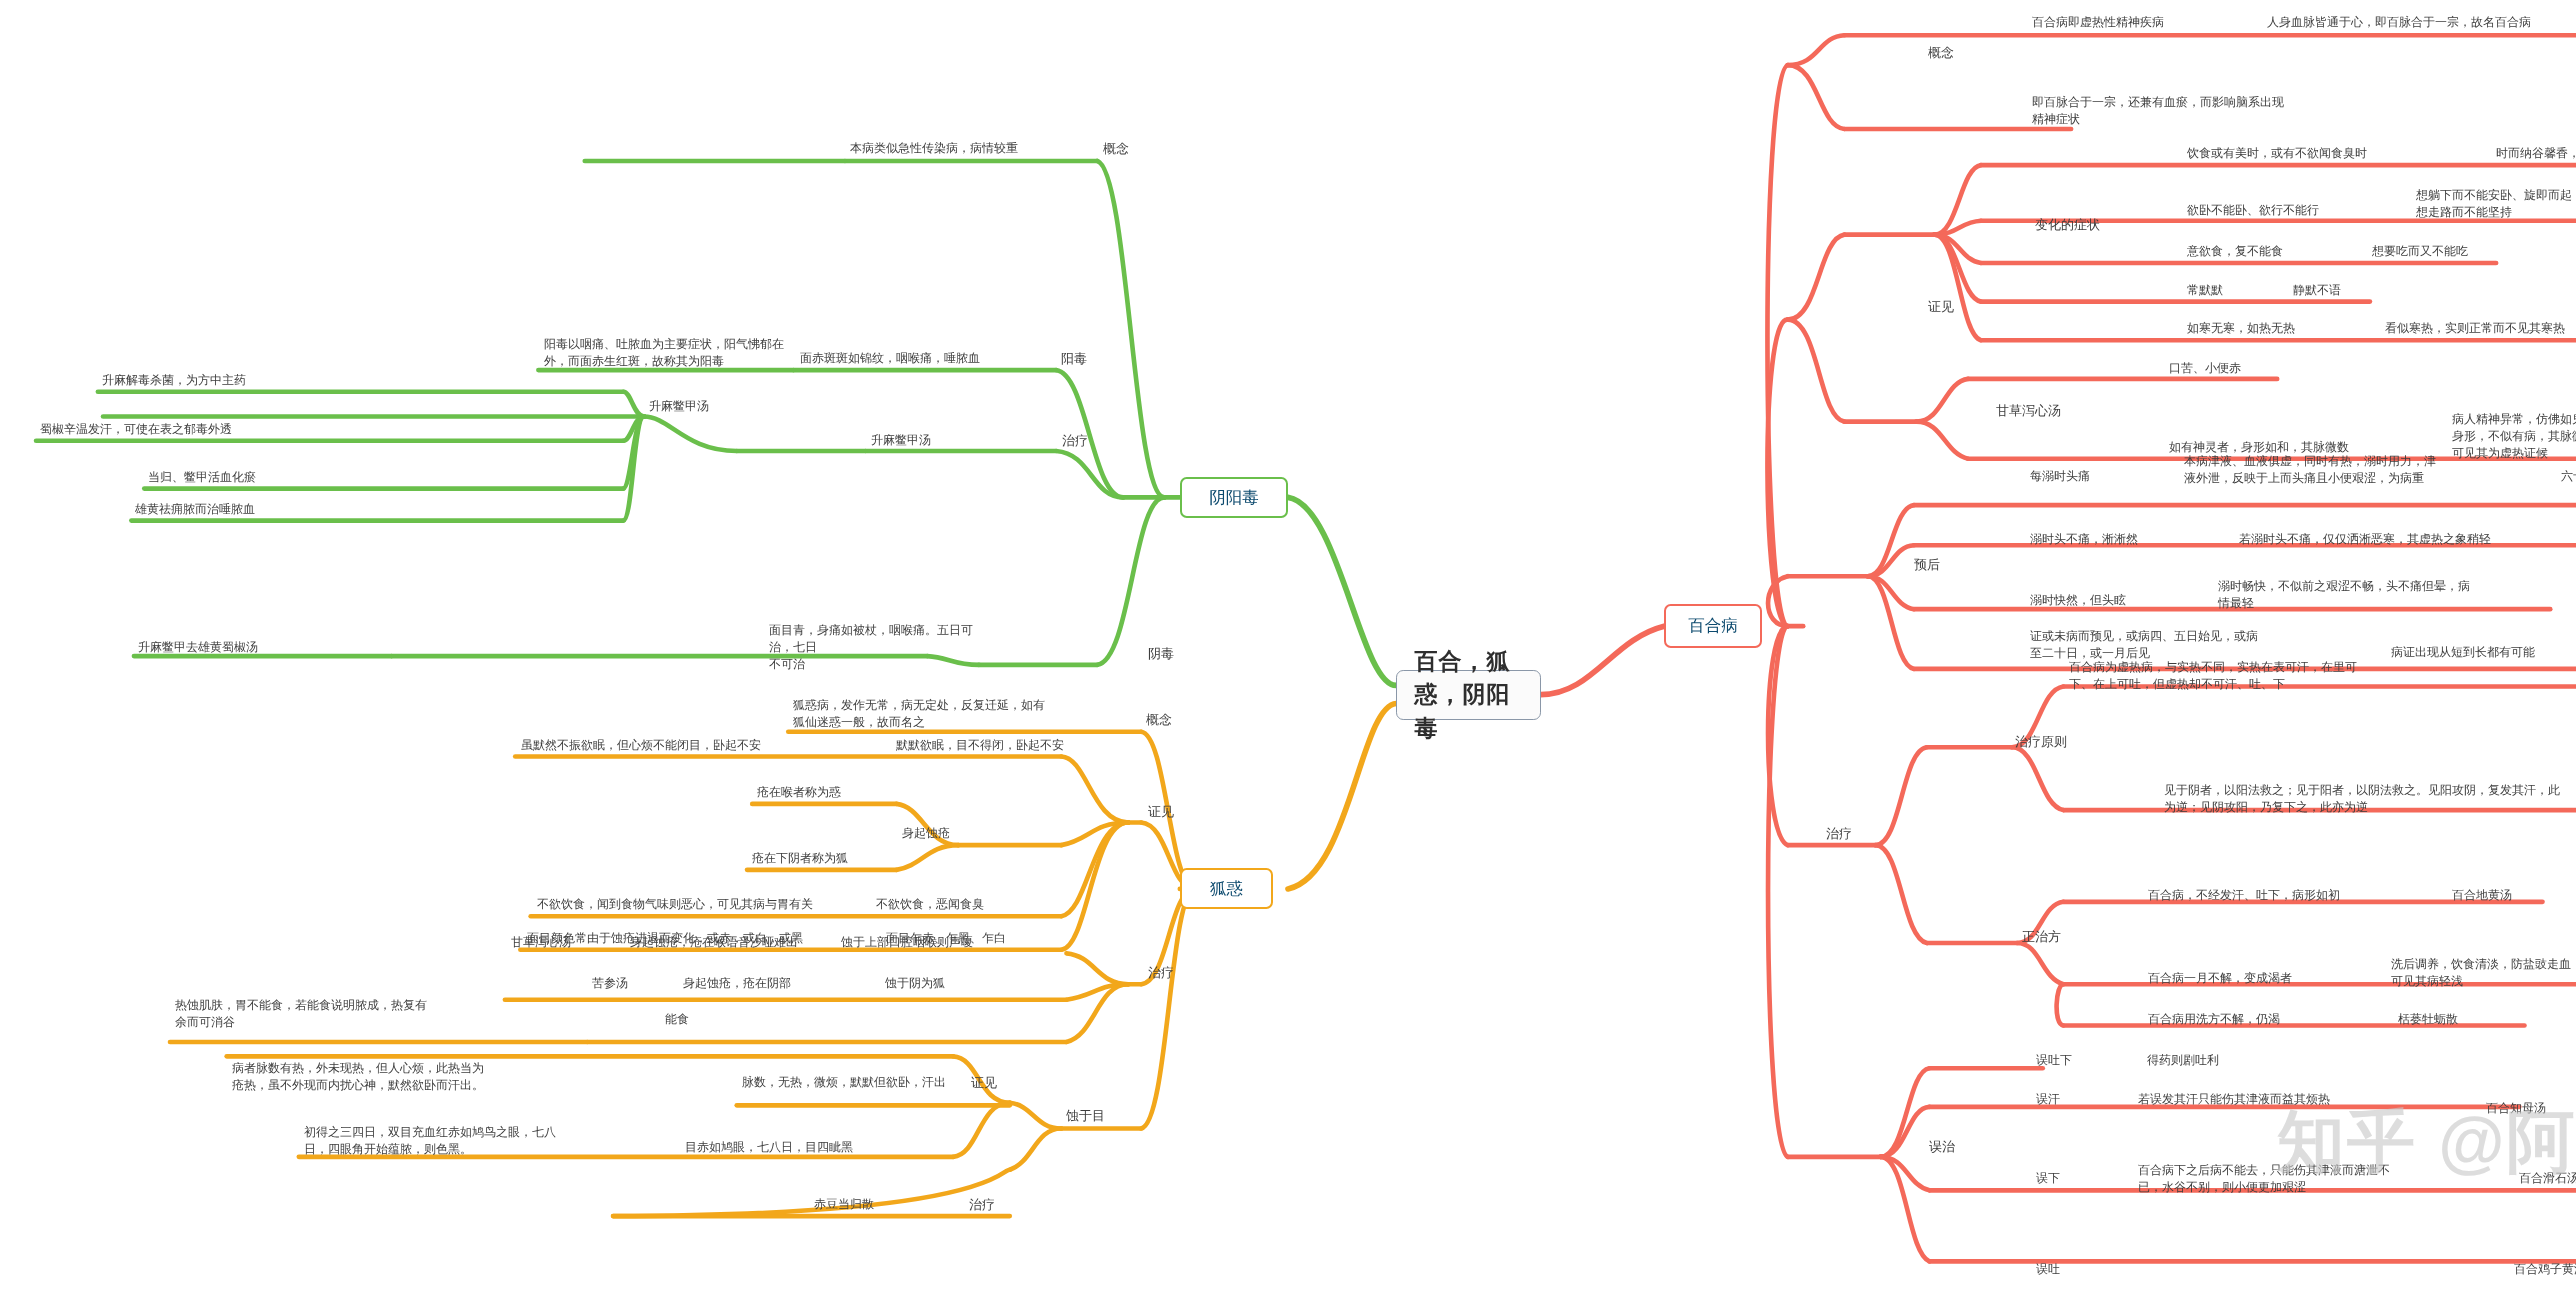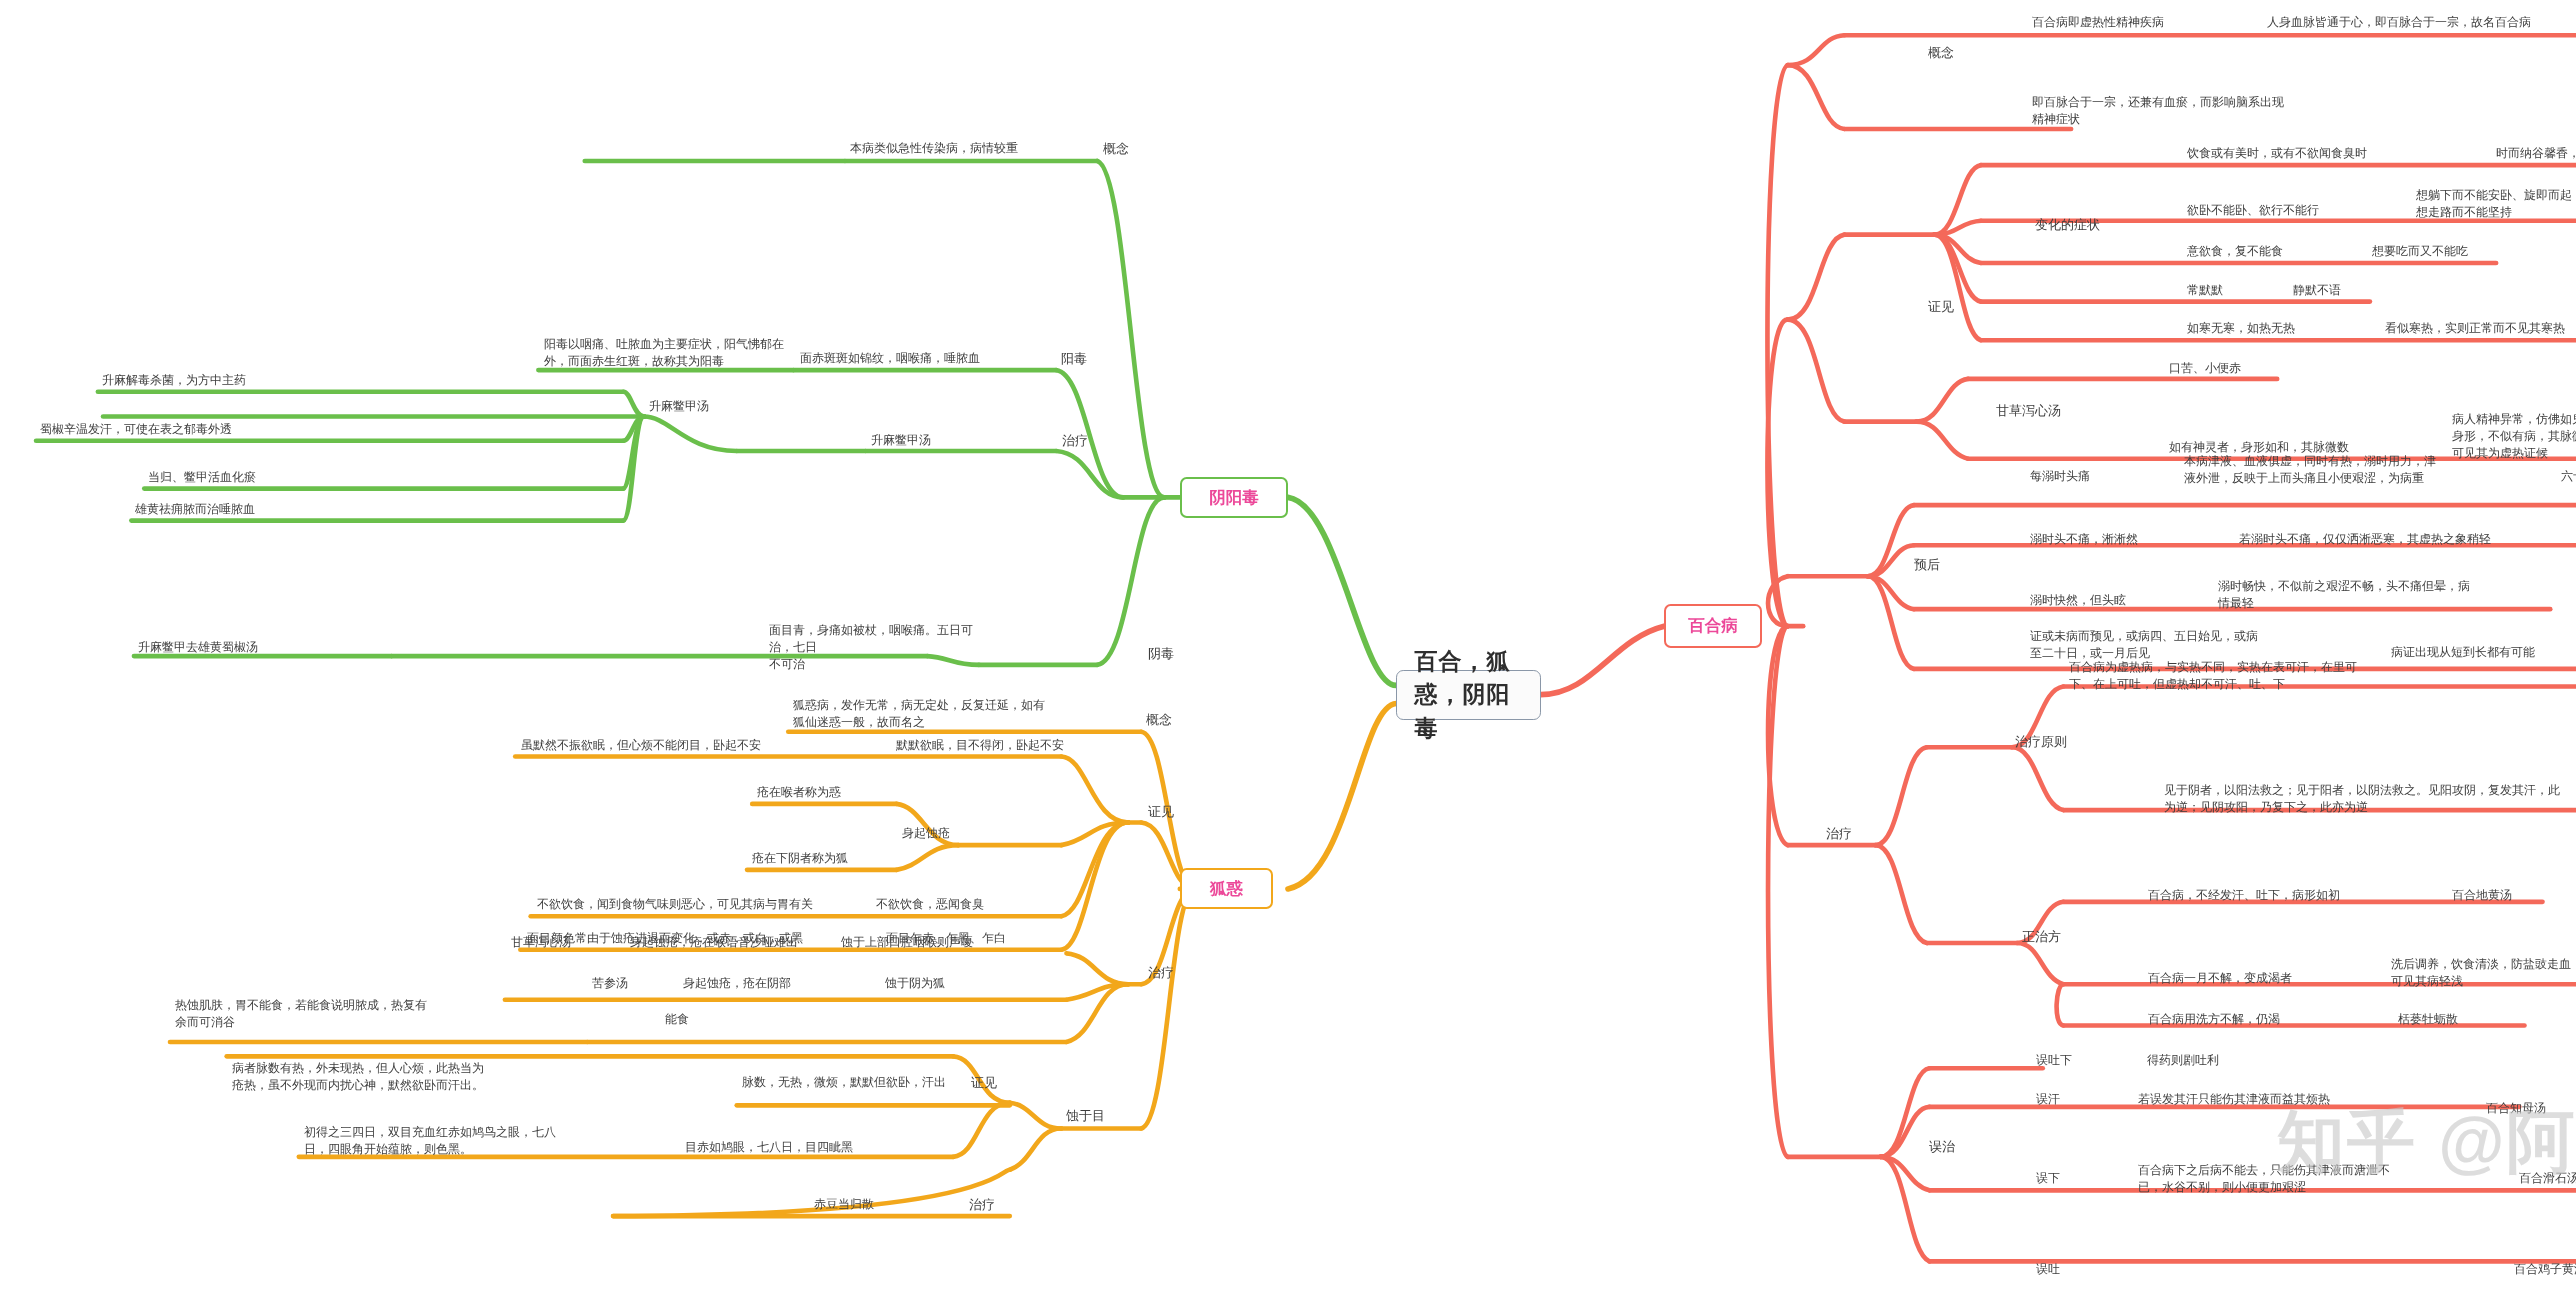--- a/index.html
+++ b/index.html
@@ -17,21 +17,21 @@
   
   .root{
     border:1.5px solid #8a97a8;border-radius:7.2px;background:#fbfbfb;
     font-size:23px;font-weight:bold;color:#2e2e2e;
     display:flex;align-items:center;justify-content:center;
     padding:9.3px 17.5px;letter-spacing:1px;
   }
   
   .mainnode{
     border:2.1px solid #6abf4b;border-radius:6.7px;background:#fff;
-    font-size:16.5px;font-weight:bold;color:#ec4899;
+    font-size:16.5px;font-weight:normal;color:#0c4a6e;
     display:flex;align-items:center;justify-content:center;padding:6.2px 13.4px;
   }
   .mainnode.yellow{border-color:#f2a71b;}
   .mainnode.red{border-color:#f4695a;}
 
   
   .leaf{font-size:12px;color:#3d3d3d;}
   .leaf.lv2{font-size:13px;}
 
   

